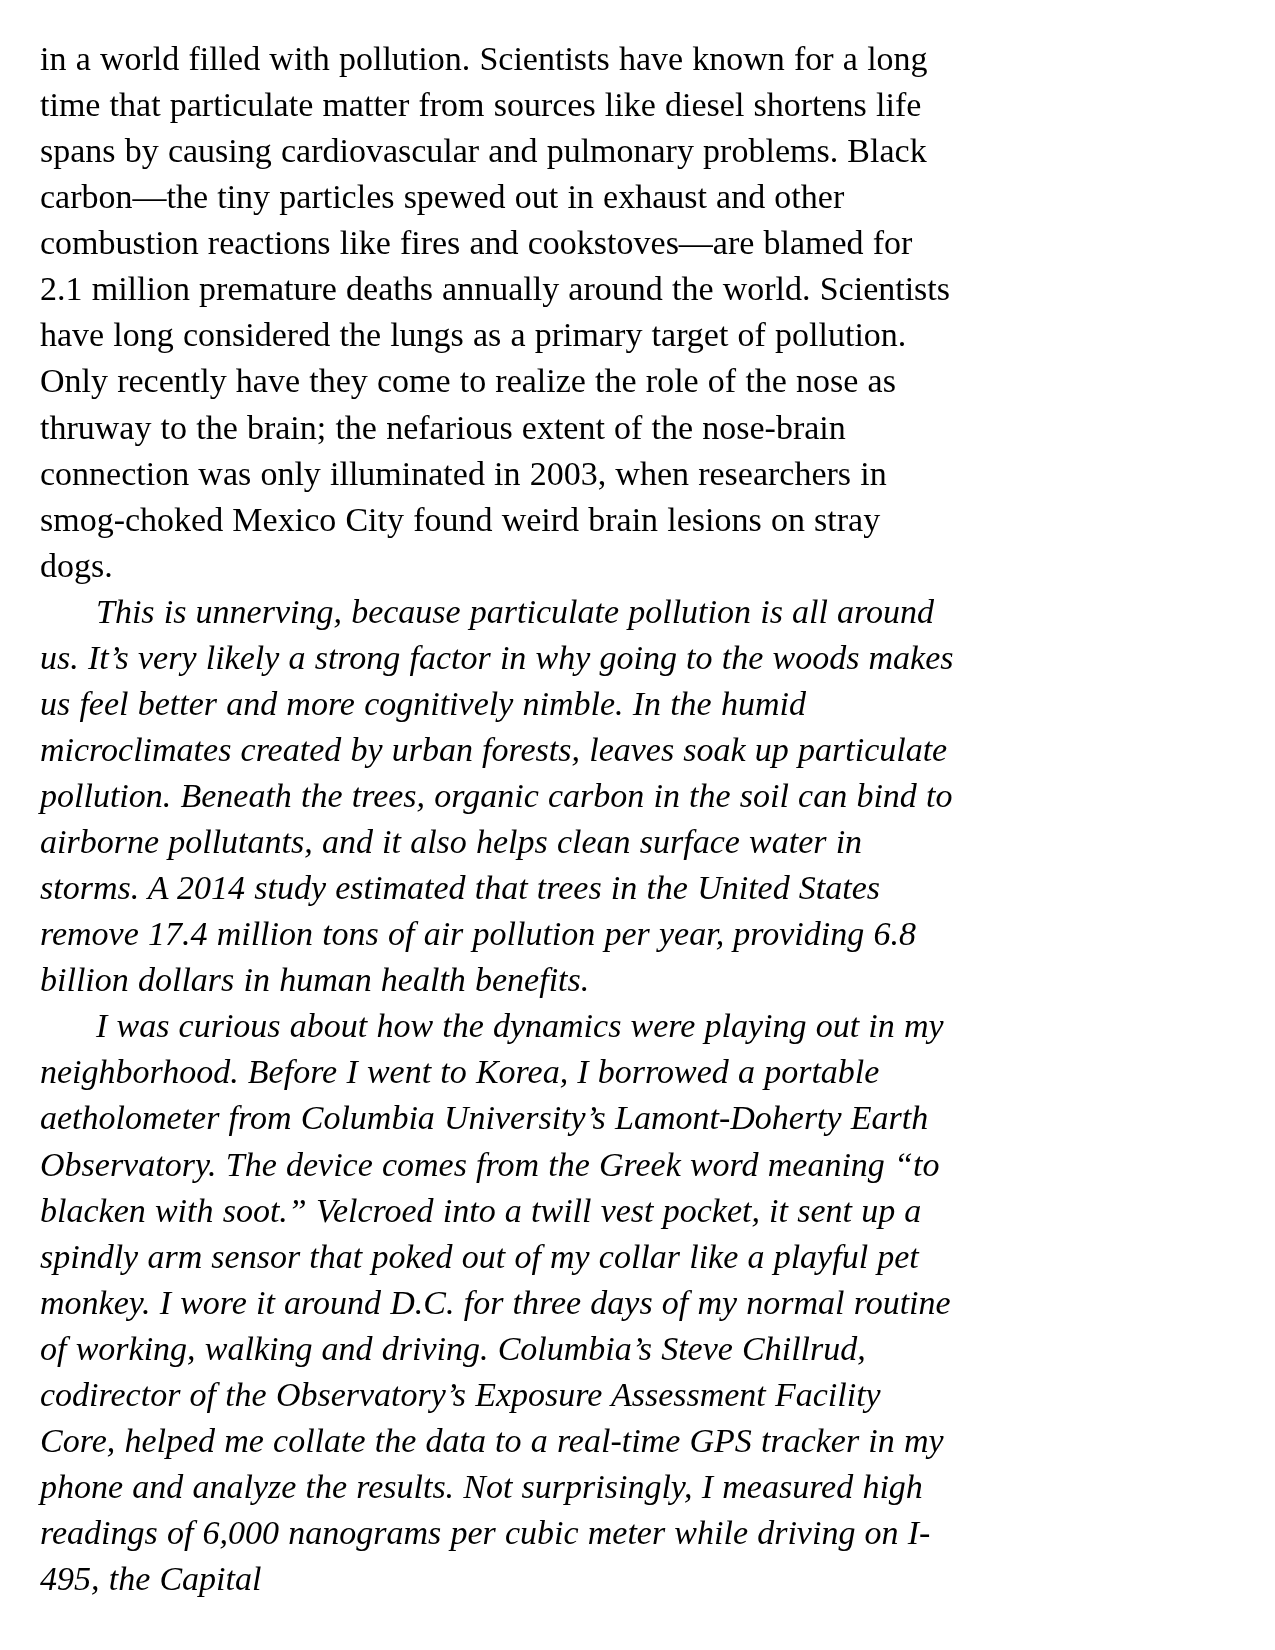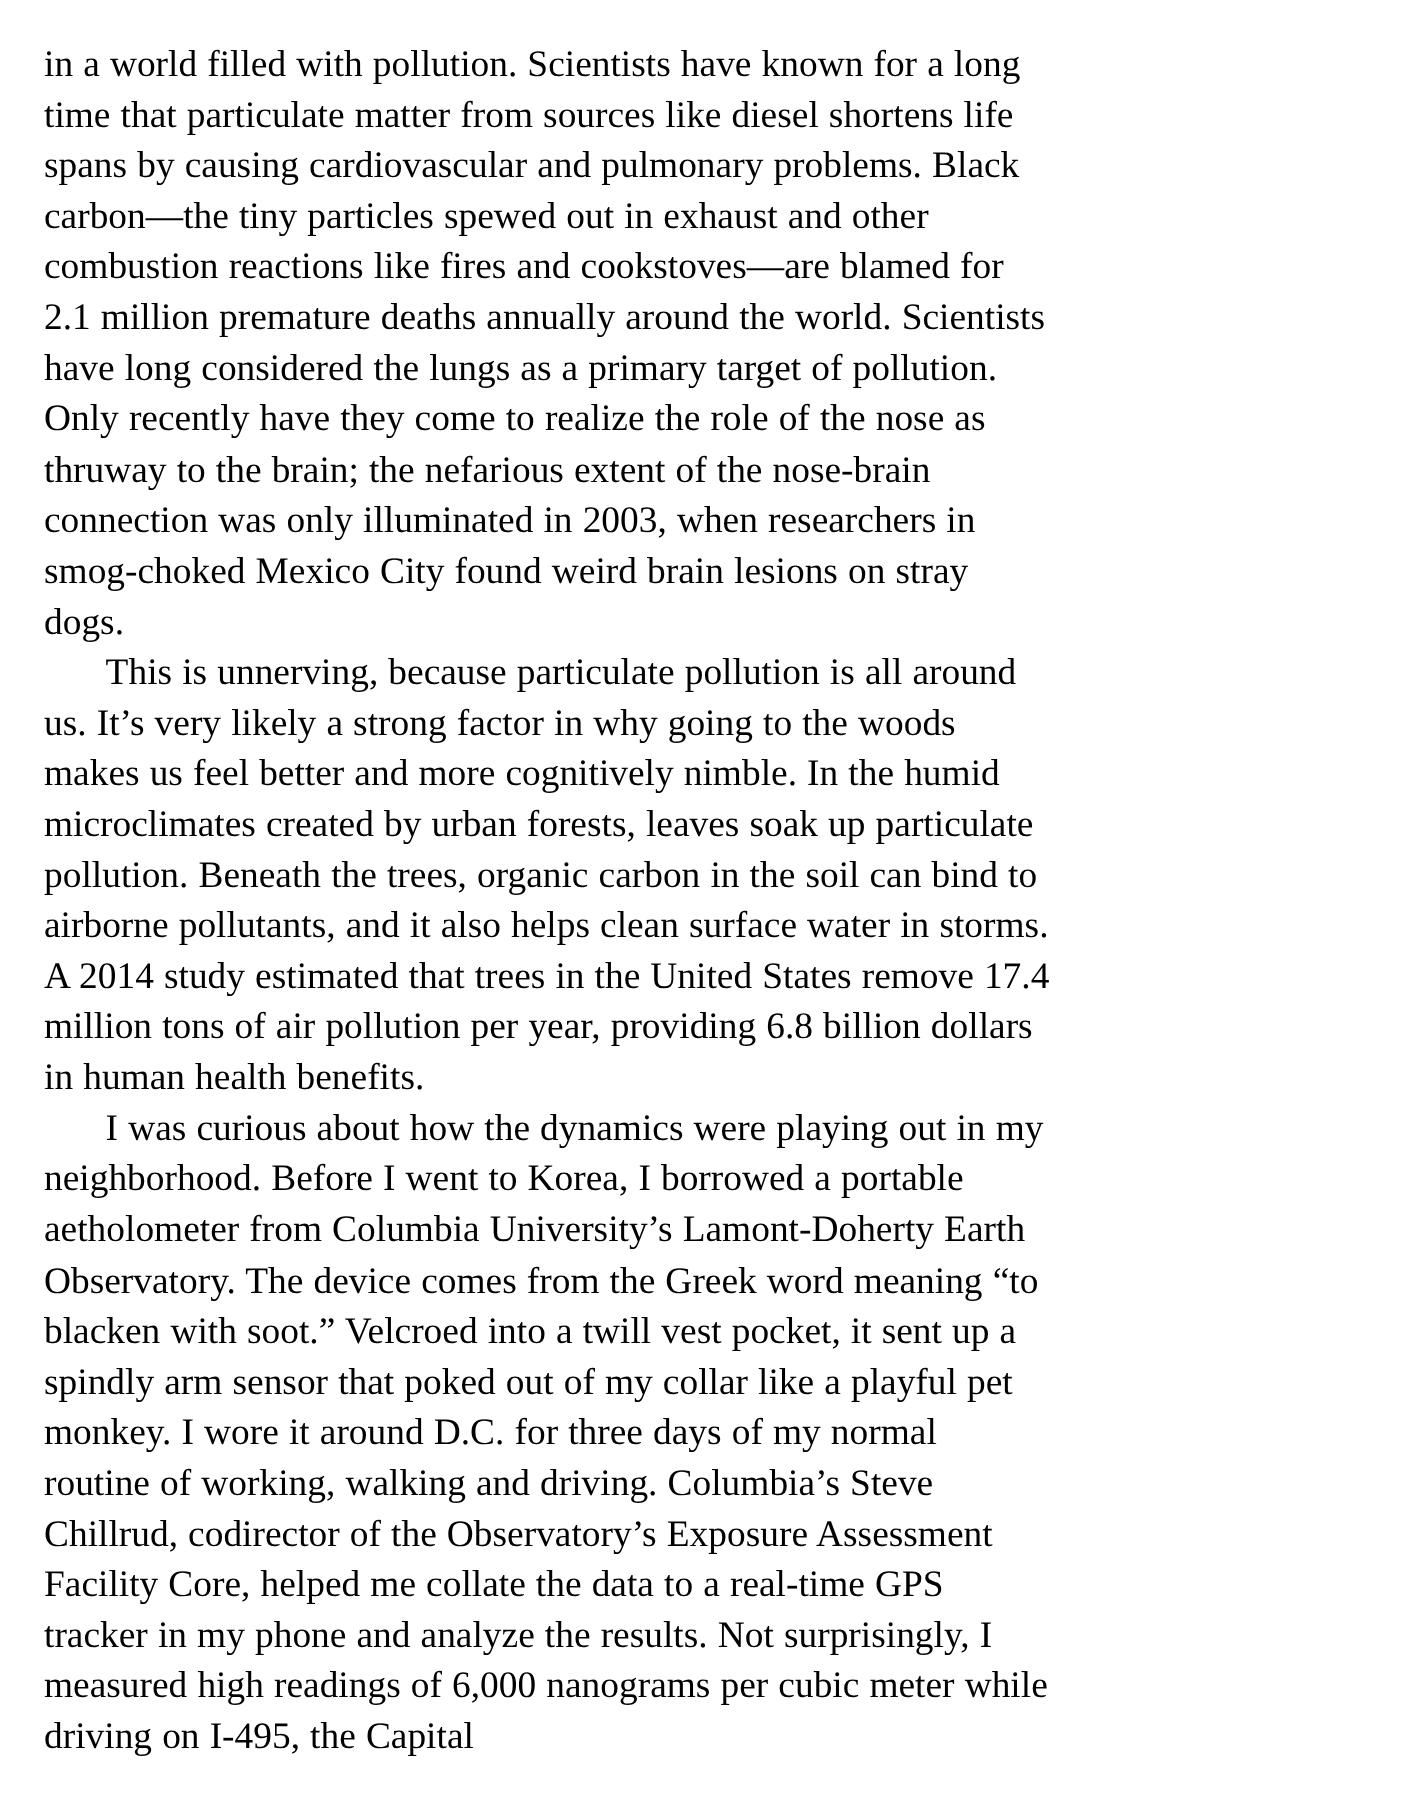--- a/index.html
+++ b/index.html
@@ -24,20 +24,21 @@
     line-height: 1.355;
   }
   .page p {
     margin: 0;
     padding: 0;
     text-align: left;
     word-spacing: 0.02em;
   }
   .page p.indent {
     text-indent: 56px;
+    font-style: italic;
   }
 </style>
 </head>
 <body>
 
 <div class="page">
   <p class="no-indent">in a world filled with pollution. Scientists have known for a long time that particulate matter from sources like diesel shortens life spans by causing cardiovascular and pulmonary problems. Black carbon—the tiny particles spewed out in exhaust and other combustion reactions like fires and cookstoves—are blamed for 2.1 million premature deaths annually around the world. Scientists have long considered the lungs as a primary target of pollution. Only recently have they come to realize the role of the nose as thruway to the brain; the nefarious extent of the nose-brain connection was only illuminated in 2003, when researchers in smog-choked Mexico City found weird brain lesions on stray dogs.</p>
   <p class="indent">This is unnerving, because particulate pollution is all around us. It’s very likely a strong factor in why going to the woods makes us feel better and more cognitively nimble. In the humid microclimates created by urban forests, leaves soak up particulate pollution. Beneath the trees, organic carbon in the soil can bind to airborne pollutants, and it also helps clean surface water in storms. A 2014 study estimated that trees in the United States remove 17.4 million tons of air pollution per year, providing 6.8 billion dollars in human health benefits.</p>
   <p class="indent">I was curious about how the dynamics were playing out in my neighborhood. Before I went to Korea, I borrowed a portable aetholometer from Columbia University’s Lamont-Doherty Earth Observatory. The device comes from the Greek word meaning “to blacken with soot.” Velcroed into a twill vest pocket, it sent up a spindly arm sensor that poked out of my collar like a playful pet monkey. I wore it around D.C. for three days of my normal routine of working, walking and driving. Columbia’s Steve Chillrud, codirector of the Observatory’s Exposure Assessment Facility Core, helped me collate the data to a real-time GPS tracker in my phone and analyze the results. Not surprisingly, I measured high readings of 6,000 nanograms per cubic meter while driving on I-495, the Capital</p>
 </div>

